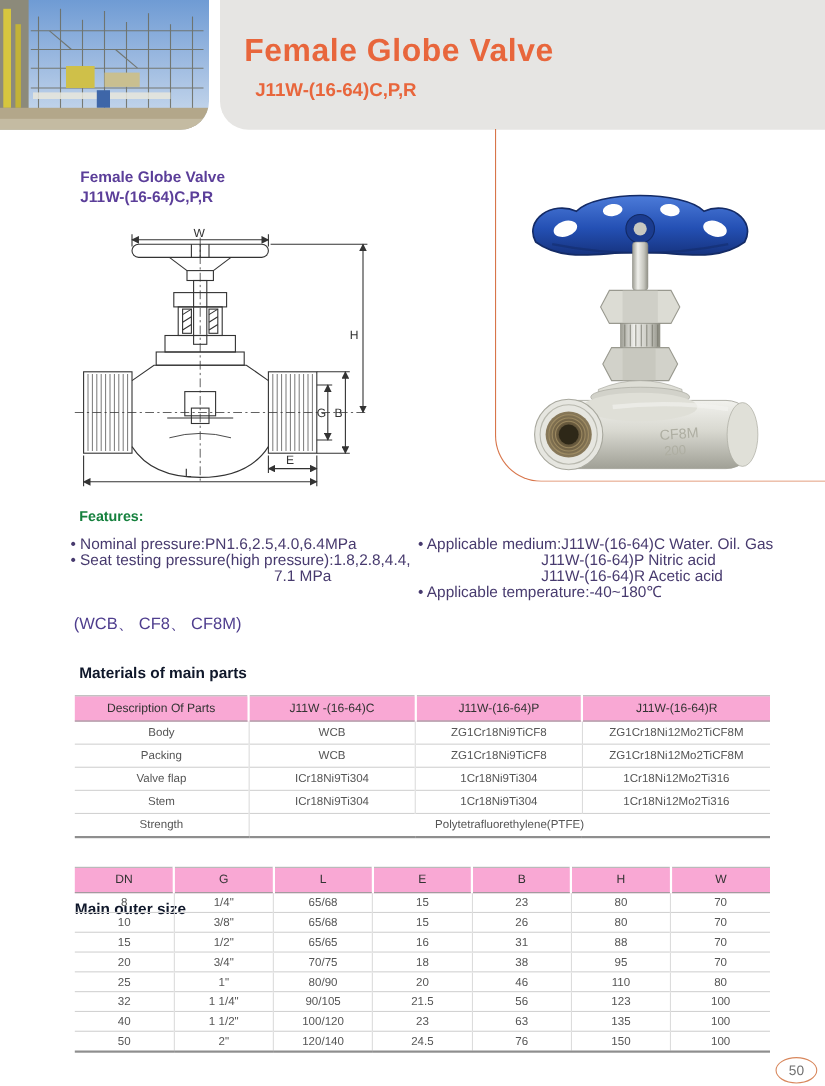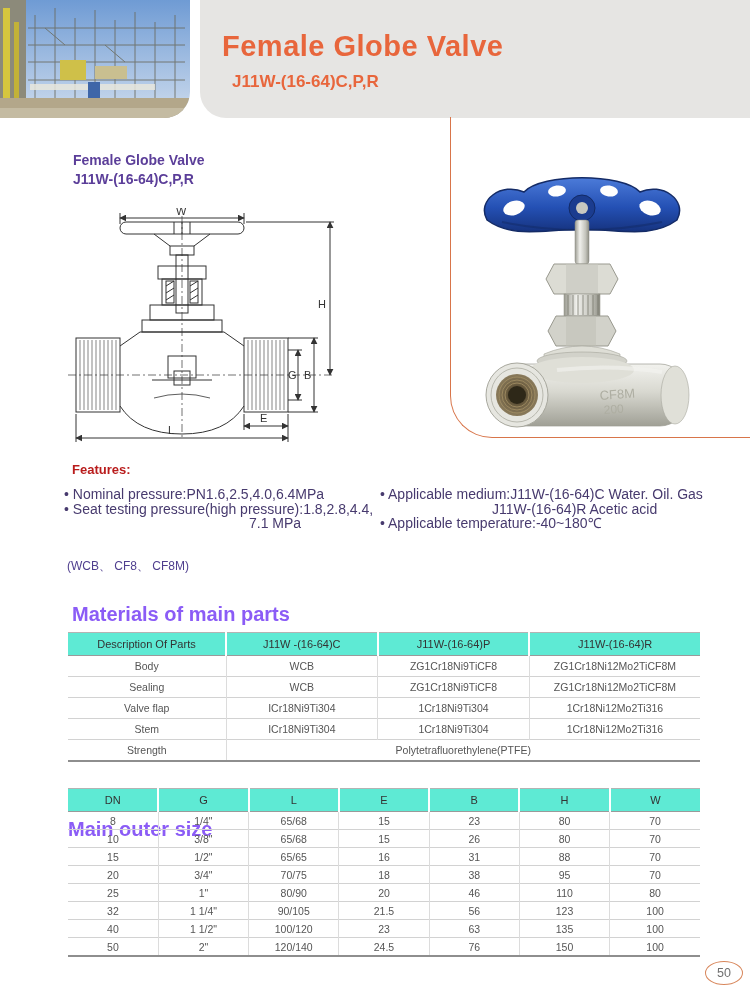--- a/index.html
+++ b/index.html
@@ -22,34 +22,34 @@
                border-bottom-left-radius:42px;}
 
   
   .product-title{position:absolute;left:73px;top:151px;font-size:14px;font-weight:bold;
                 color:#5B3E99;line-height:19px;}
 
   .tech-drawing{position:absolute;left:62px;top:208px;}
   .valve-photo{position:absolute;left:462px;top:158px;}
 
   
-  .features-heading{position:absolute;left:72px;top:462px;font-size:13px;font-weight:bold;color:#b91c1c;}
+  .features-heading{position:absolute;left:72px;top:462px;font-size:13px;font-weight:bold;color:#15803d;}
   .feat-col{position:absolute;font-size:14px;color:#473A6E;line-height:14.5px;}
   .feat-left{left:64px;top:487px;width:320px;}
   .feat-right{left:380px;top:487px;width:330px;}
   .feat-line{white-space:nowrap;}
-  .materials-note{position:absolute;left:67px;top:558px;font-size:12px;color:#4F3E8E;}
-
-  
-  .section-heading{position:absolute;font-size:20px;font-weight:bold;color:#8b5cf6;}
+  .materials-note{position:absolute;left:67px;top:558px;font-size:15px;color:#4F3E8E;}
+
+  
+  .section-heading{position:absolute;font-size:14px;font-weight:bold;color:#0f172a;}
 
   
   table.data{position:absolute;left:68px;border-collapse:collapse;width:632px;
              table-layout:fixed;text-align:center;}
-  table.data thead th{background:#5eead4;font-weight:normal;color:#333;font-size:11px;
+  table.data thead th{background:#f9a8d4;font-weight:normal;color:#333;font-size:11px;
              padding:5px 2px;border-top:1px solid #B3B3B3;border-bottom:1px solid #9A9A9A;}
   table.data thead th + th{border-left:2px solid #fff;margin-left:26px;}
   table.data tbody td{color:#555;font-size:10.5px;border-top:1px solid #D2D2D2;}
   table.data tbody tr:first-child td{border-top:none;}
   table.data tbody td + td{border-left:1px solid #DCDCDC;}
   table.data tbody tr:last-child td{border-bottom:2px solid #8E8E8E;}
   #materials-table{top:632px;}
   #materials-table tbody td{padding:4px 2px;}
   #size-table{top:788px;}
   #size-table tbody td{padding:2.5px 2px;}
@@ -305,20 +305,21 @@
   </div>
 
   <div class="features-heading">Features:</div>
   <div class="feat-col feat-left">
       <div class="feat-line">• Nominal pressure:PN1.6,2.5,4.0,6.4MPa</div>
       <div class="feat-line">• Seat testing pressure(high pressure):1.8,2.8,4.4,</div>
       <div class="feat-line" style="padding-left: 185px;">7.1 MPa</div>
     </div>
   <div class="feat-col feat-right">
       <div class="feat-line">• Applicable medium:J11W-(16-64)C Water. Oil. Gas</div>
+      <div class="feat-line" style="padding-left: 112px;">J11W-(16-64)P Nitric acid</div>
       <div class="feat-line" style="padding-left: 112px;">J11W-(16-64)R Acetic acid</div>
       <div class="feat-line">• Applicable temperature:-40~180℃</div>
     </div>
   <div class="materials-note">(WCB、 CF8、 CF8M)</div>
 
   <div class="section-heading" style="left:72px;top:603px;">Materials of main parts</div>
   <table class="data" id="materials-table">
     <colgroup>
         <col style="width:25%">
         <col style="width:24%">
@@ -334,21 +335,21 @@
         </tr>
     </thead>
     <tbody>
         <tr>
           <td>Body</td>
           <td>WCB</td>
           <td>ZG1Cr18Ni9TiCF8</td>
           <td>ZG1Cr18Ni12Mo2TiCF8M</td>
         </tr>
         <tr>
-          <td>Sealing</td>
+          <td>Packing</td>
           <td>WCB</td>
           <td>ZG1Cr18Ni9TiCF8</td>
           <td>ZG1Cr18Ni12Mo2TiCF8M</td>
         </tr>
         <tr>
           <td>Valve flap</td>
           <td>ICr18Ni9Ti304</td>
           <td>1Cr18Ni9Ti304</td>
           <td>1Cr18Ni12Mo2Ti316</td>
         </tr>

